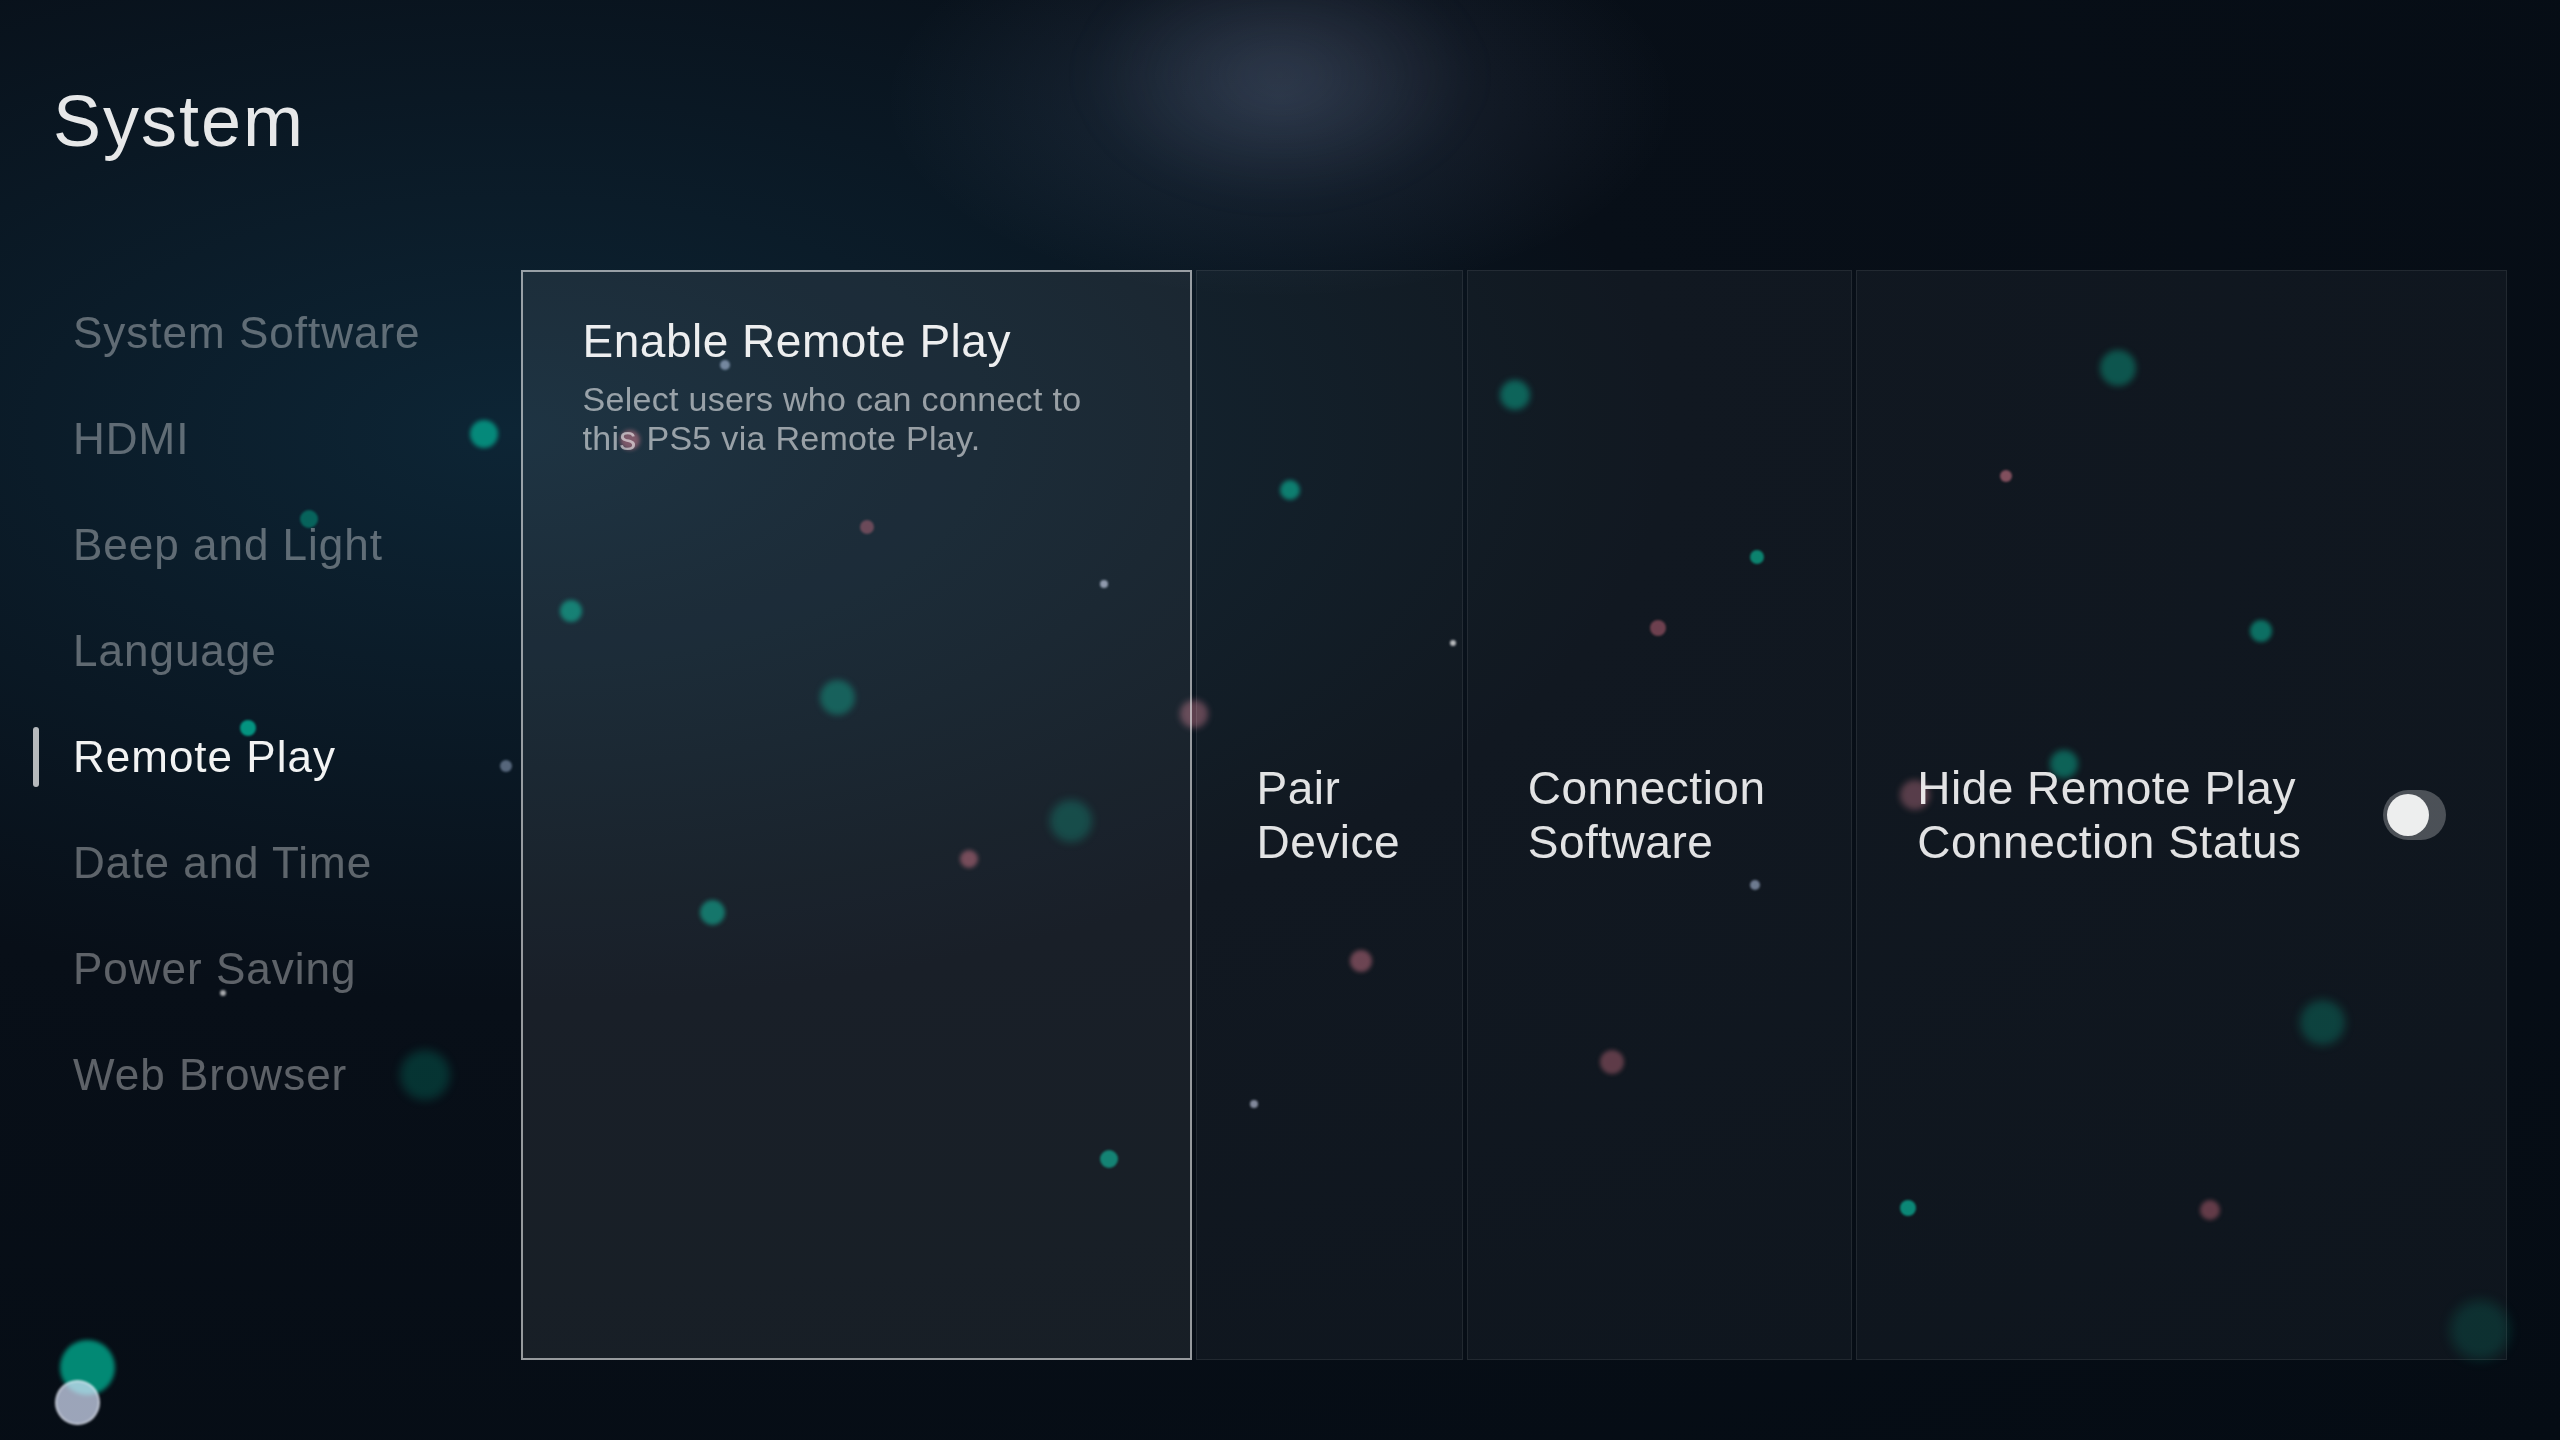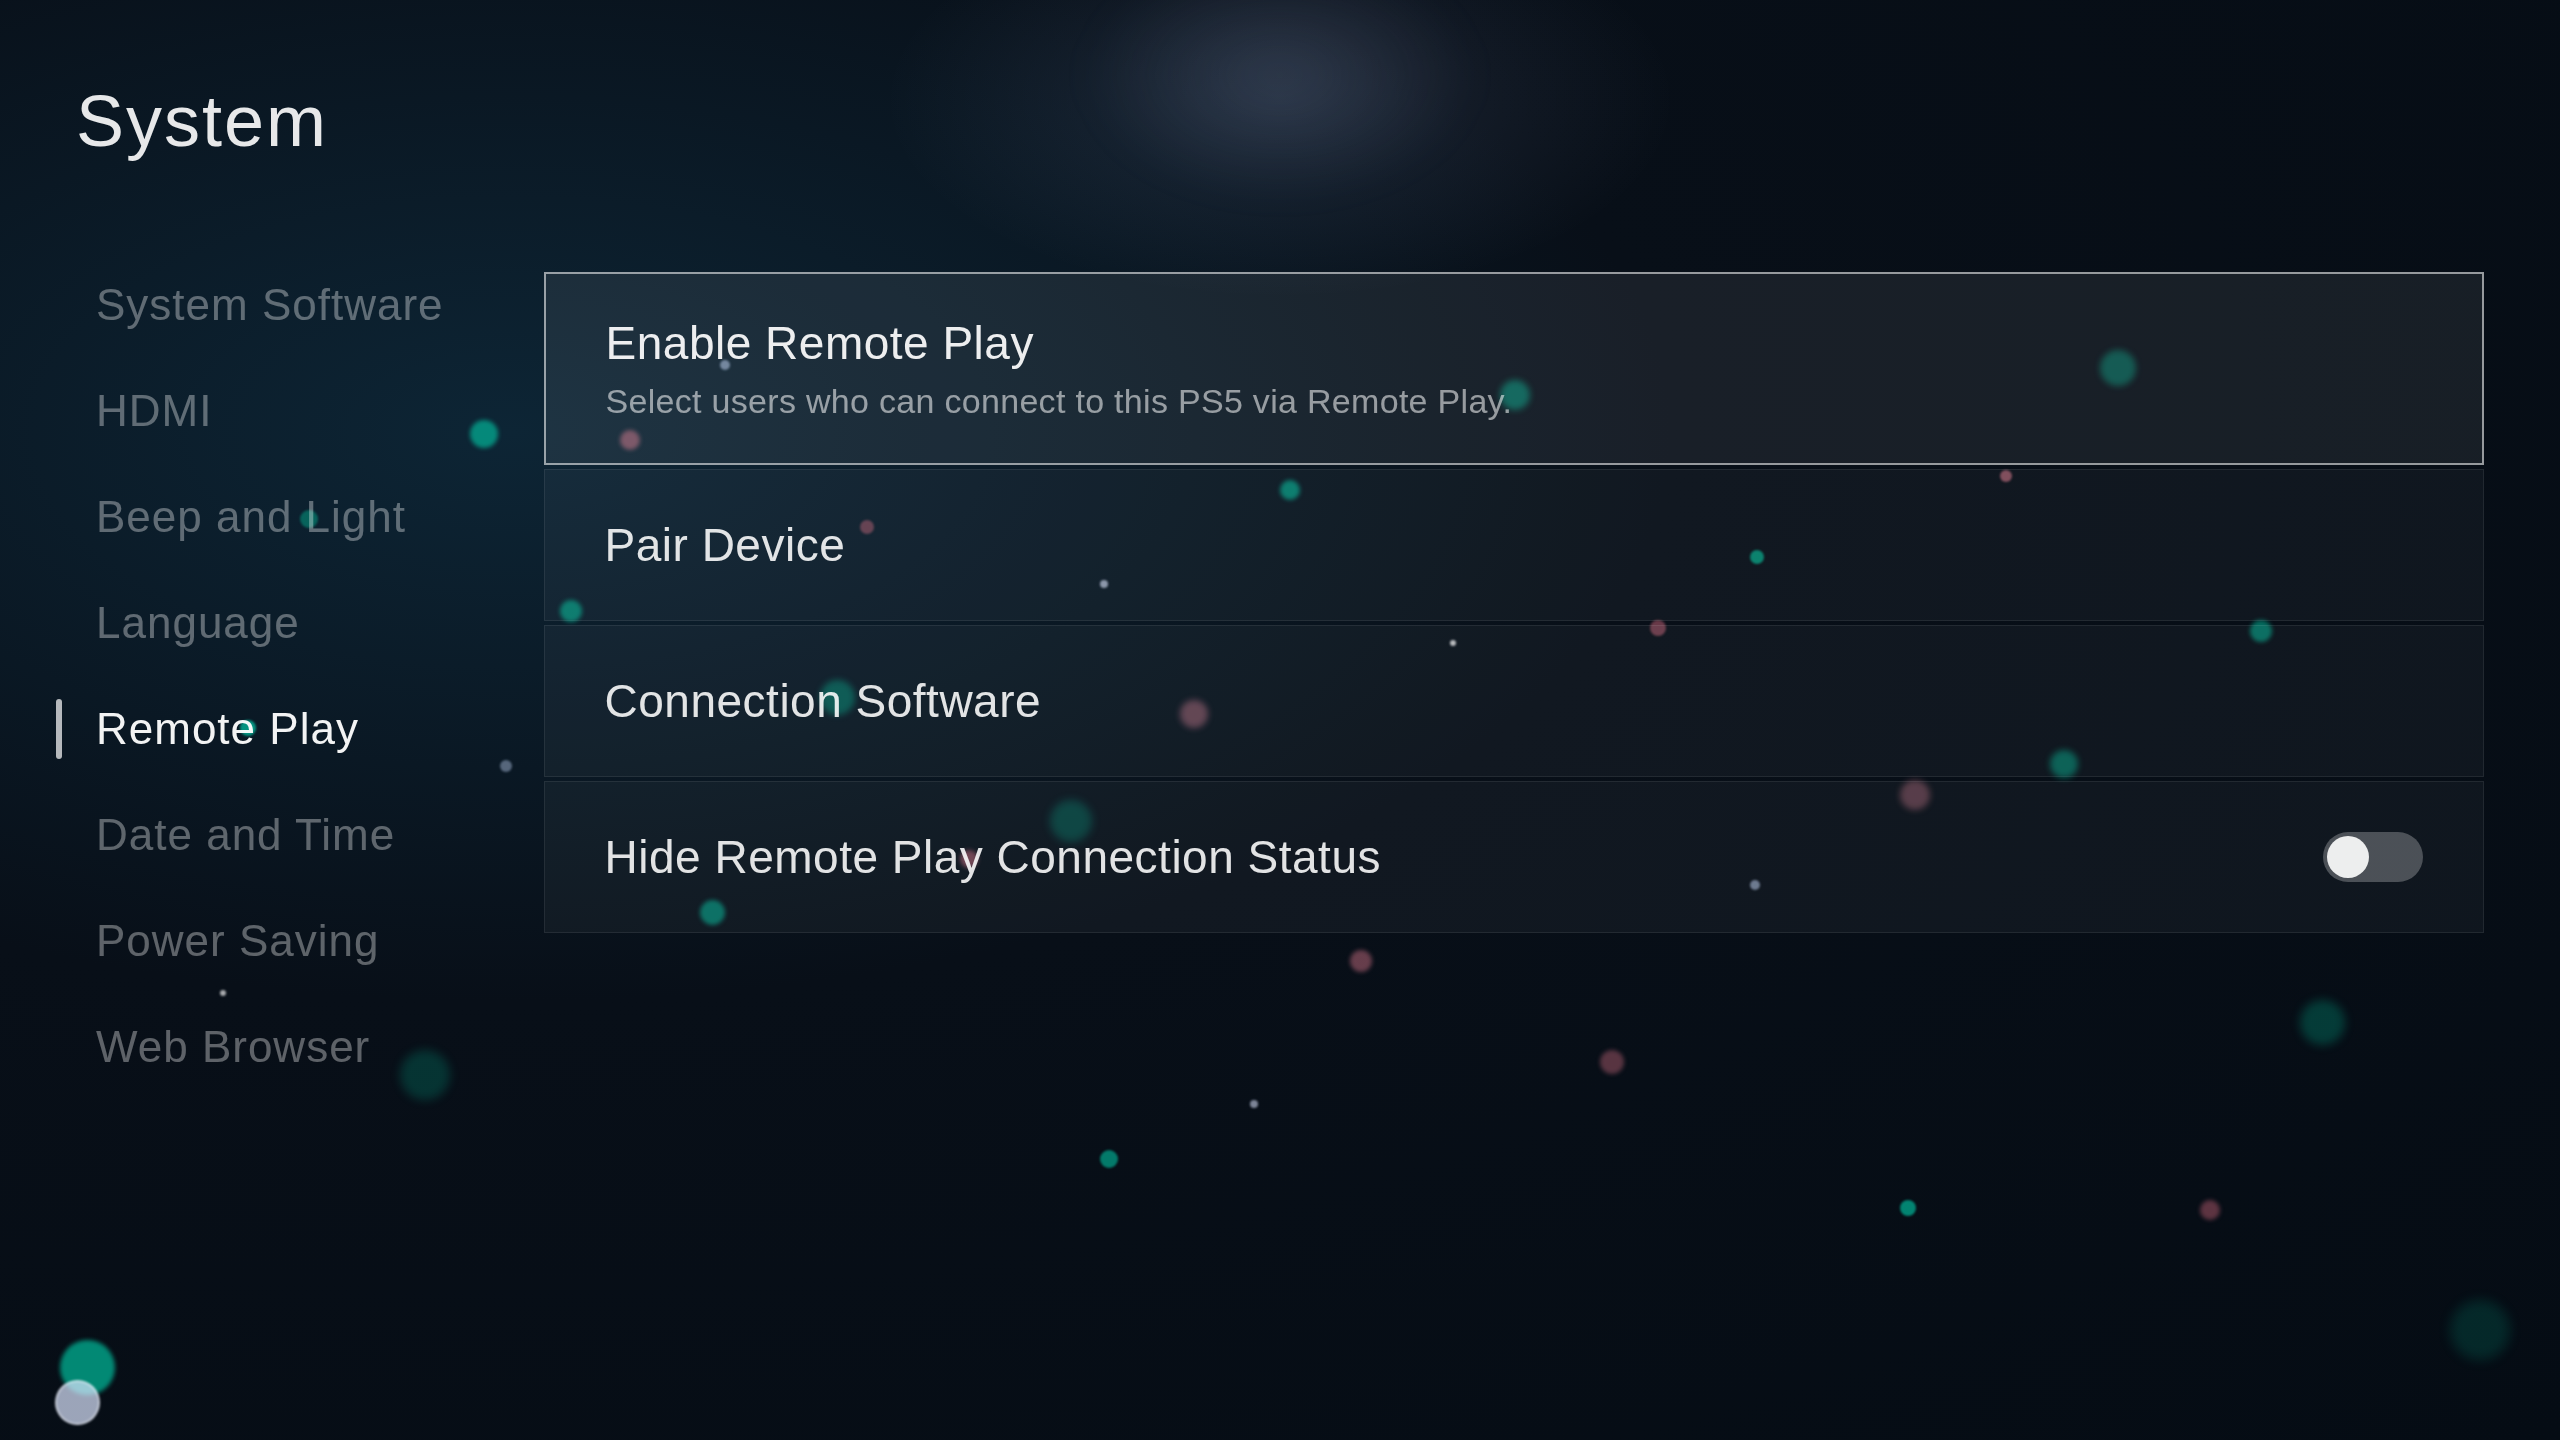--- a/index.html
+++ b/index.html
@@ -33,21 +33,22 @@
       height: 400px;
       background: radial-gradient(ellipse, rgba(180,200,255,0.12) 0%, transparent 70%);
       border-radius: 50%;
     }
 
     .page-container {
       position: absolute;
       inset: 0;
       display: flex;
       flex-direction: column;
-      padding: 80px 76px;
+      padding: 80px 53px;
+      gap: 28px;
     }
 
     .page-title {
       font-size: 72px;
       font-weight: 300;
       color: rgba(255,255,255,0.9);
       margin-bottom: 80px;
       letter-spacing: 2px;
     }
 
@@ -96,23 +97,22 @@
       width: 6px;
       height: 60px;
       background: rgba(255,255,255,0.7);
       border-radius: 3px;
     }
 
     
     .main-panel {
       flex: 1;
       display: flex;
-      flex-direction: column;
+      flex-direction: row;
       gap: 4px;
-      margin-top: 30px;
     }
 
     .menu-item {
       background: rgba(255,255,255,0.04);
       border: 1px solid rgba(255,255,255,0.08);
       padding: 42px 60px;
       cursor: pointer;
       position: relative;
     }
 

